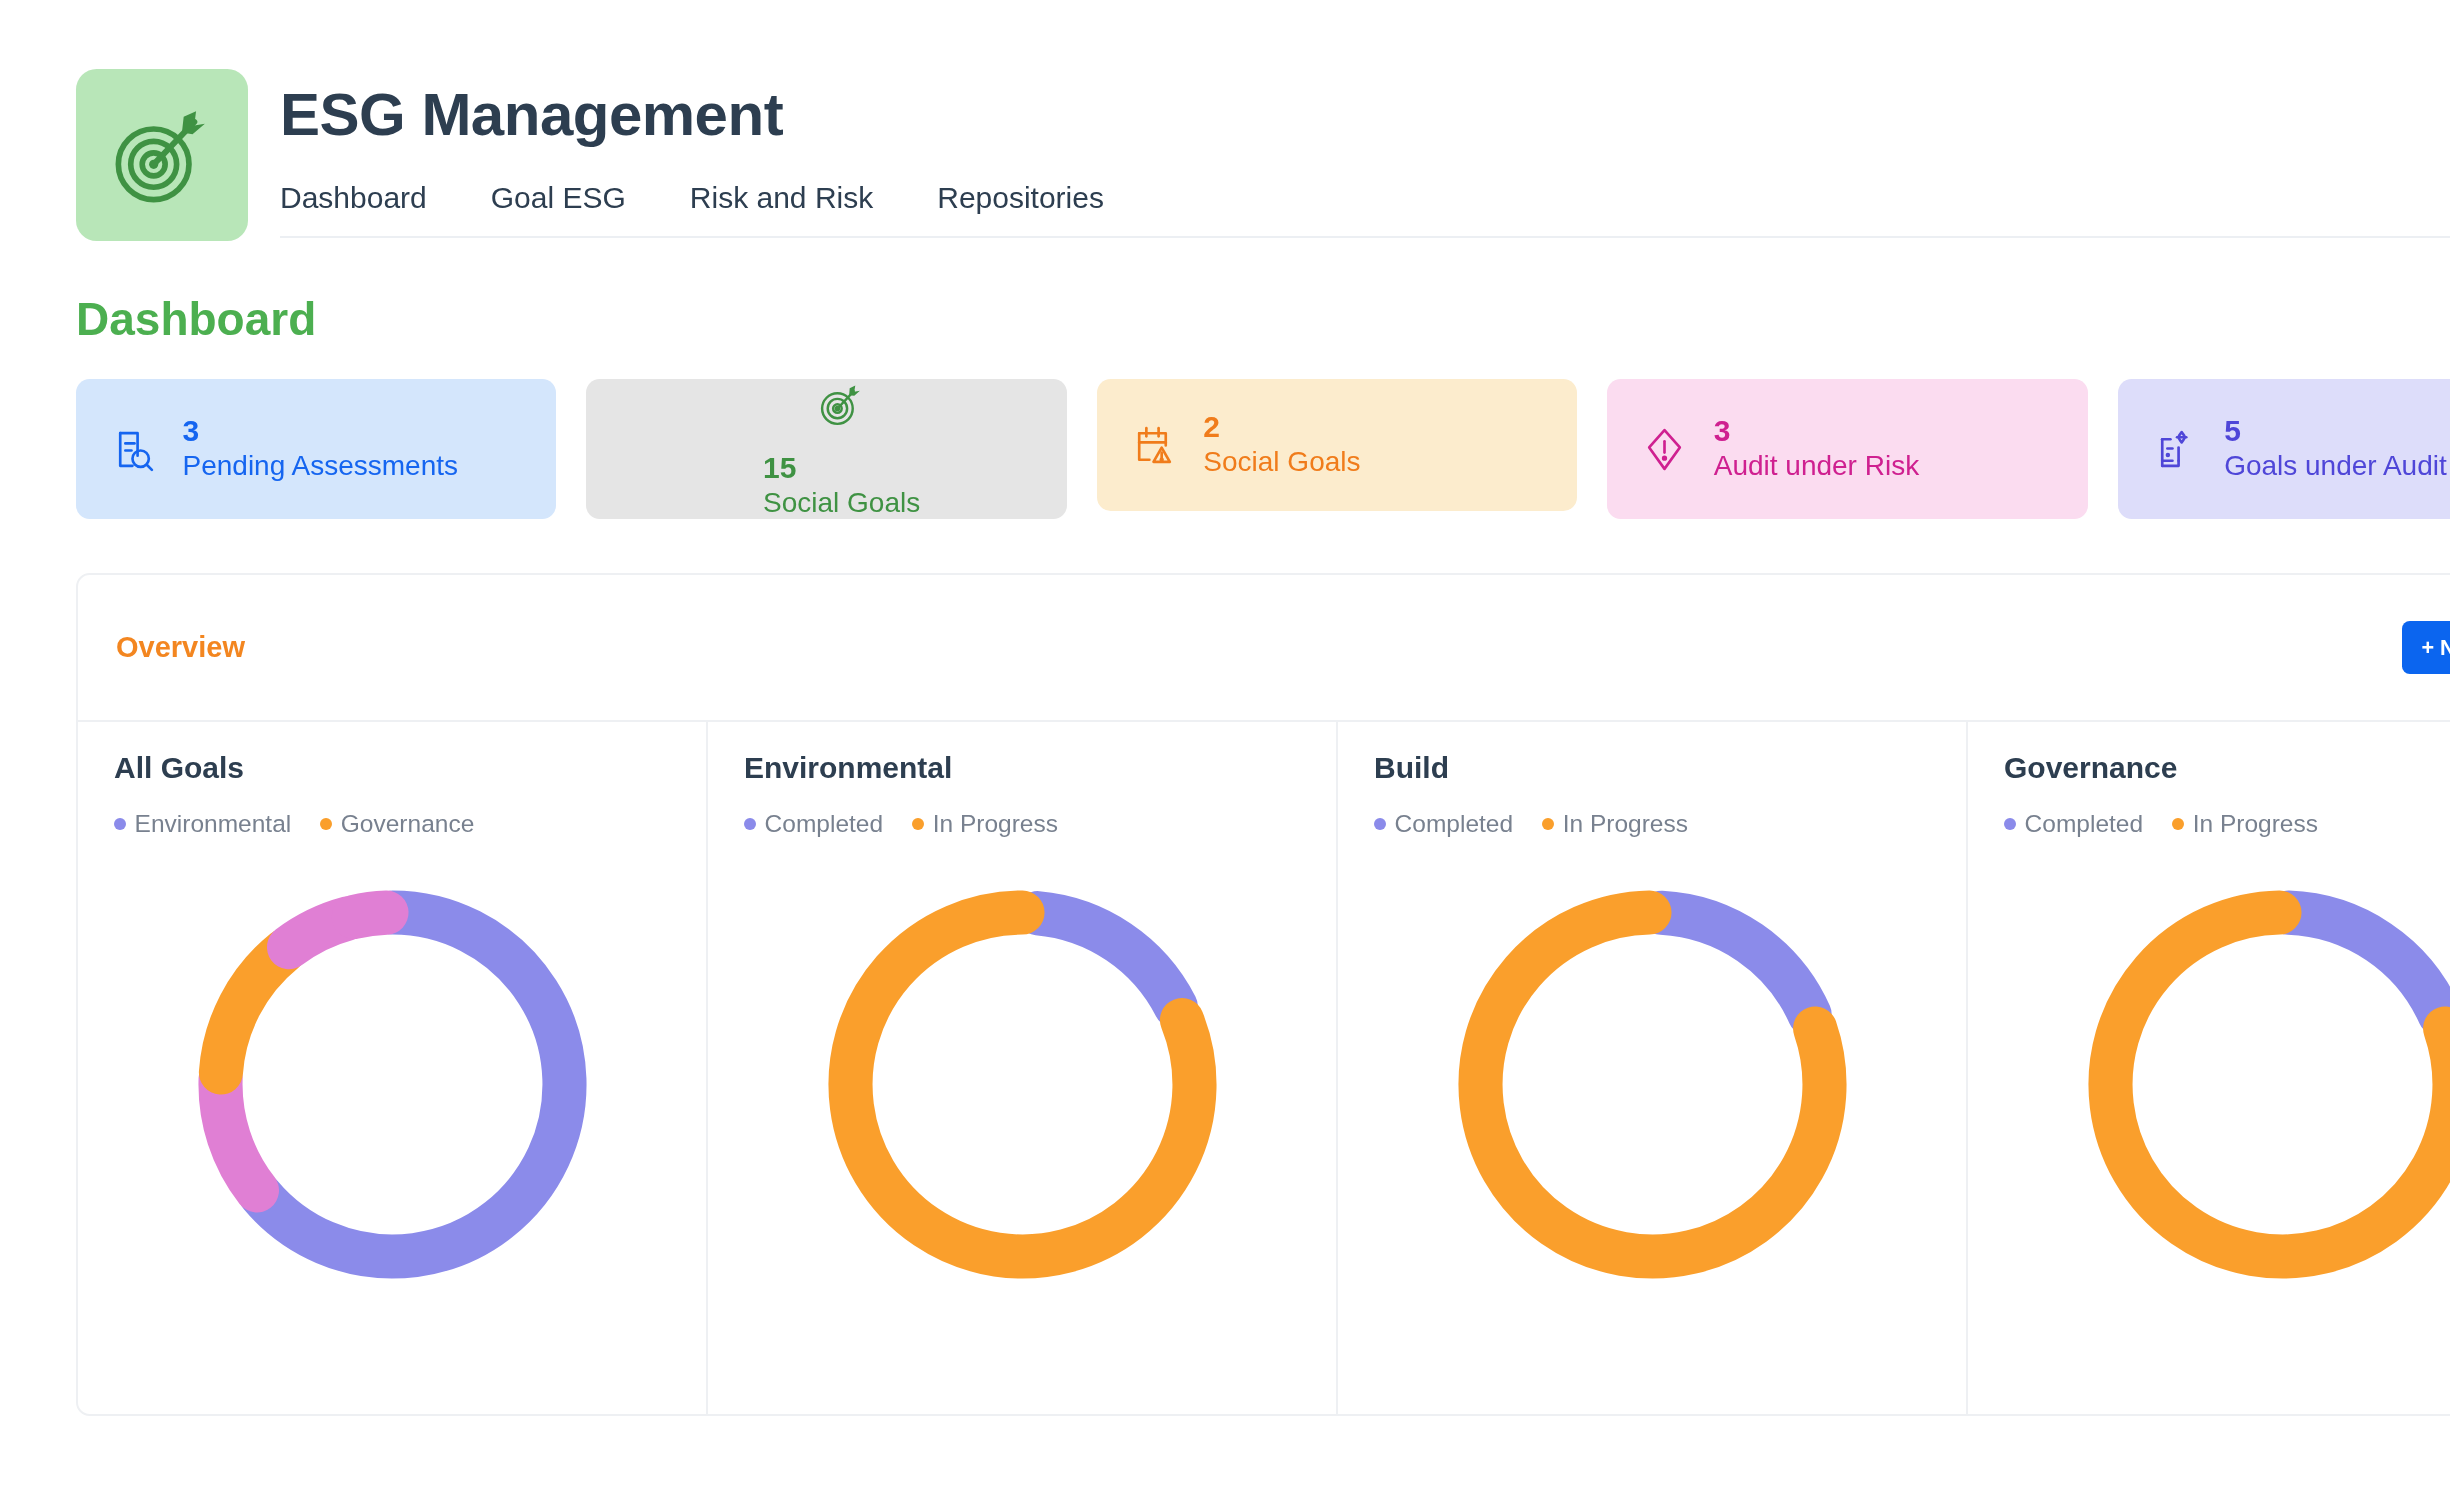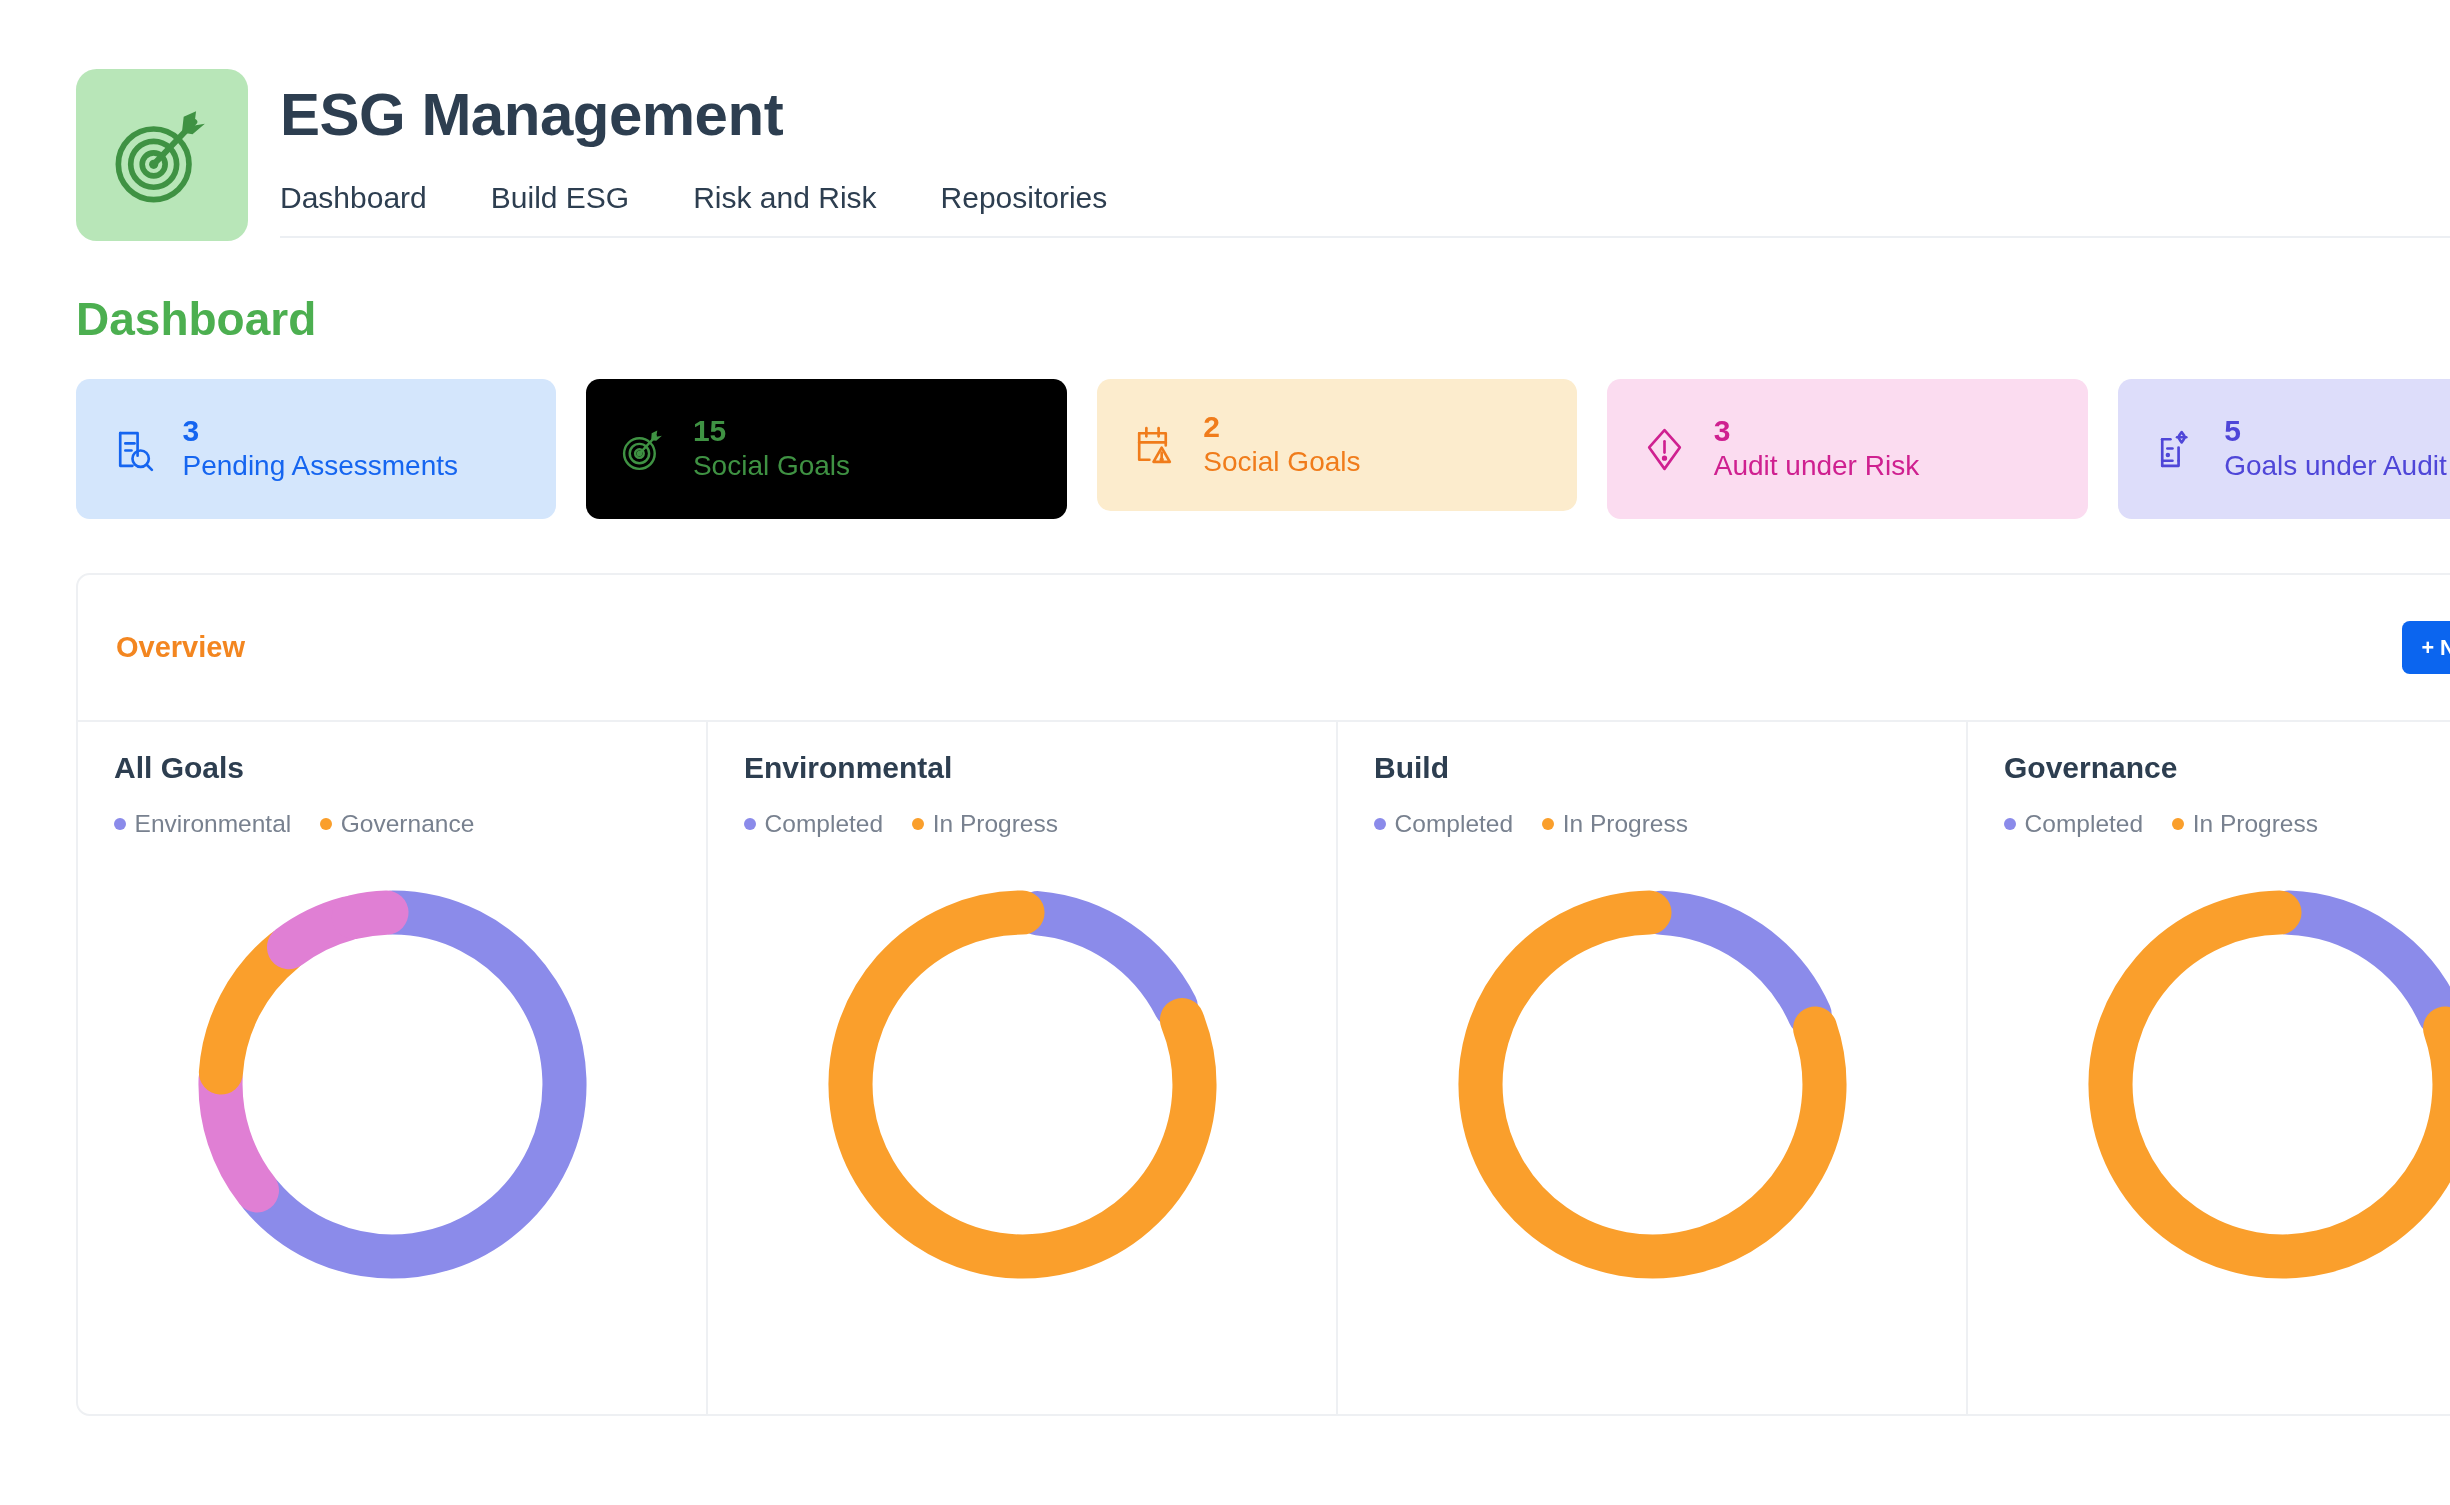--- a/index.html
+++ b/index.html
@@ -95,21 +95,21 @@
     display: flex;
     align-items: center;
     justify-content: center;
   }
   .stat-text { display: flex; flex-direction: column; gap: 4.9px; }
   .stat-value { font-size: 30px; font-weight: bold; line-height: 1; }
   .stat-label { font-size: 28px; line-height: 1.1; white-space: nowrap; }
 
   .sc-blue   { background: #d4e6fc; }
   .sc-blue .stat-value, .sc-blue .stat-label { color: #1565f0; }
-  .sc-green  { background: #000000; }
+  .sc-green  { background: #e5e5e5; flex-direction: column; }
   .sc-green .stat-value, .sc-green .stat-label { color: #3f9243; }
   .sc-amber  { background: #fceccd; height: 132px; }
   .sc-amber .stat-value, .sc-amber .stat-label { color: #f07c1b; }
   .sc-pink   { background: #fbdcf0; }
   .sc-pink .stat-value, .sc-pink .stat-label { color: #cf2090; }
   .sc-indigo { background: #ddddfa; }
   .sc-indigo .stat-value, .sc-indigo .stat-label { color: #4f46d8; }
 
   
   .overview {
@@ -200,21 +200,21 @@
         </g>
         <circle cx="27" cy="37" r="2.6" fill="#3f9243"></circle>
         <path d="M27 37 L50 13" stroke="#3f9243" stroke-width="3.4" stroke-linecap="round" fill="none"></path>
         <path d="M44 10 L51 7 L50 15 L56 14 L49 20 L43 19 Z" fill="#3f9243"></path>
       </svg>
     </div>
     <div class="header-right">
       <div class="app-title">ESG Management</div>
       <div class="nav">
         <div class="nav-item">Dashboard</div>
-        <div class="nav-item">Build ESG</div>
+        <div class="nav-item">Goal ESG</div>
         <div class="nav-item">Risk and Risk</div>
         <div class="nav-item">Repositories</div>
       </div>
     </div>
   </div>
 
   <div class="page-title">Dashboard</div>
 
   <div class="stats-row">
 

